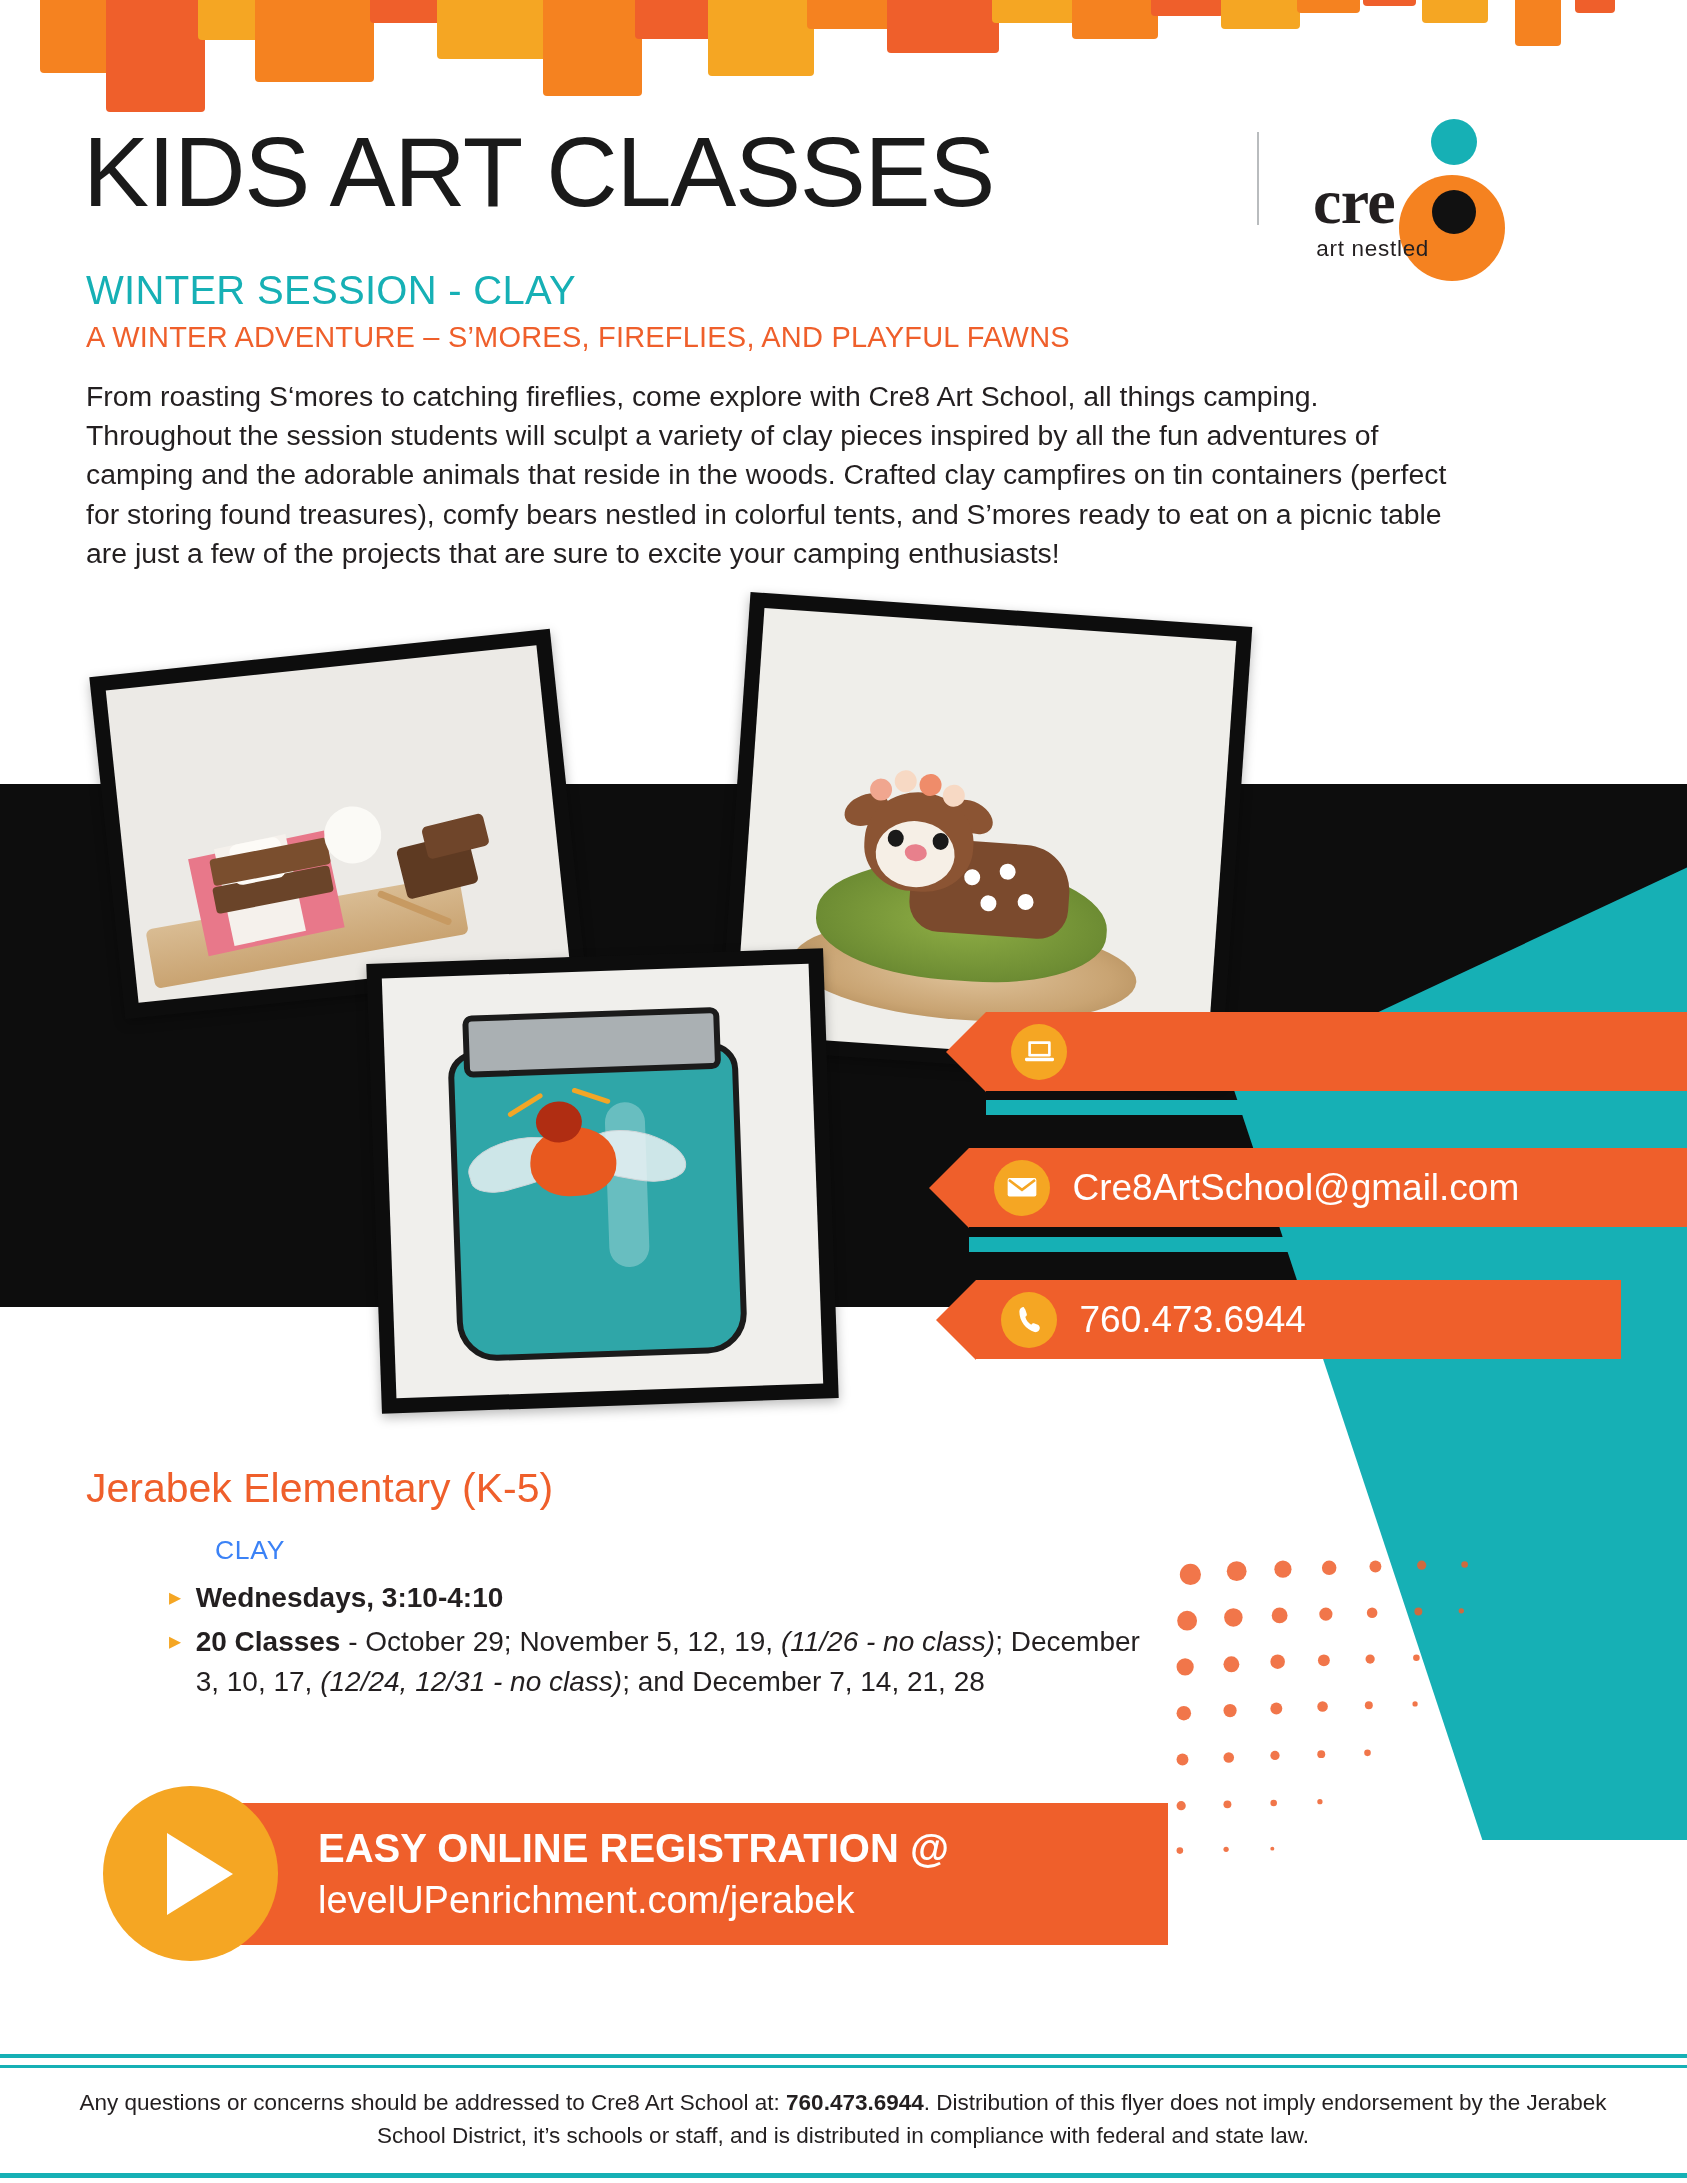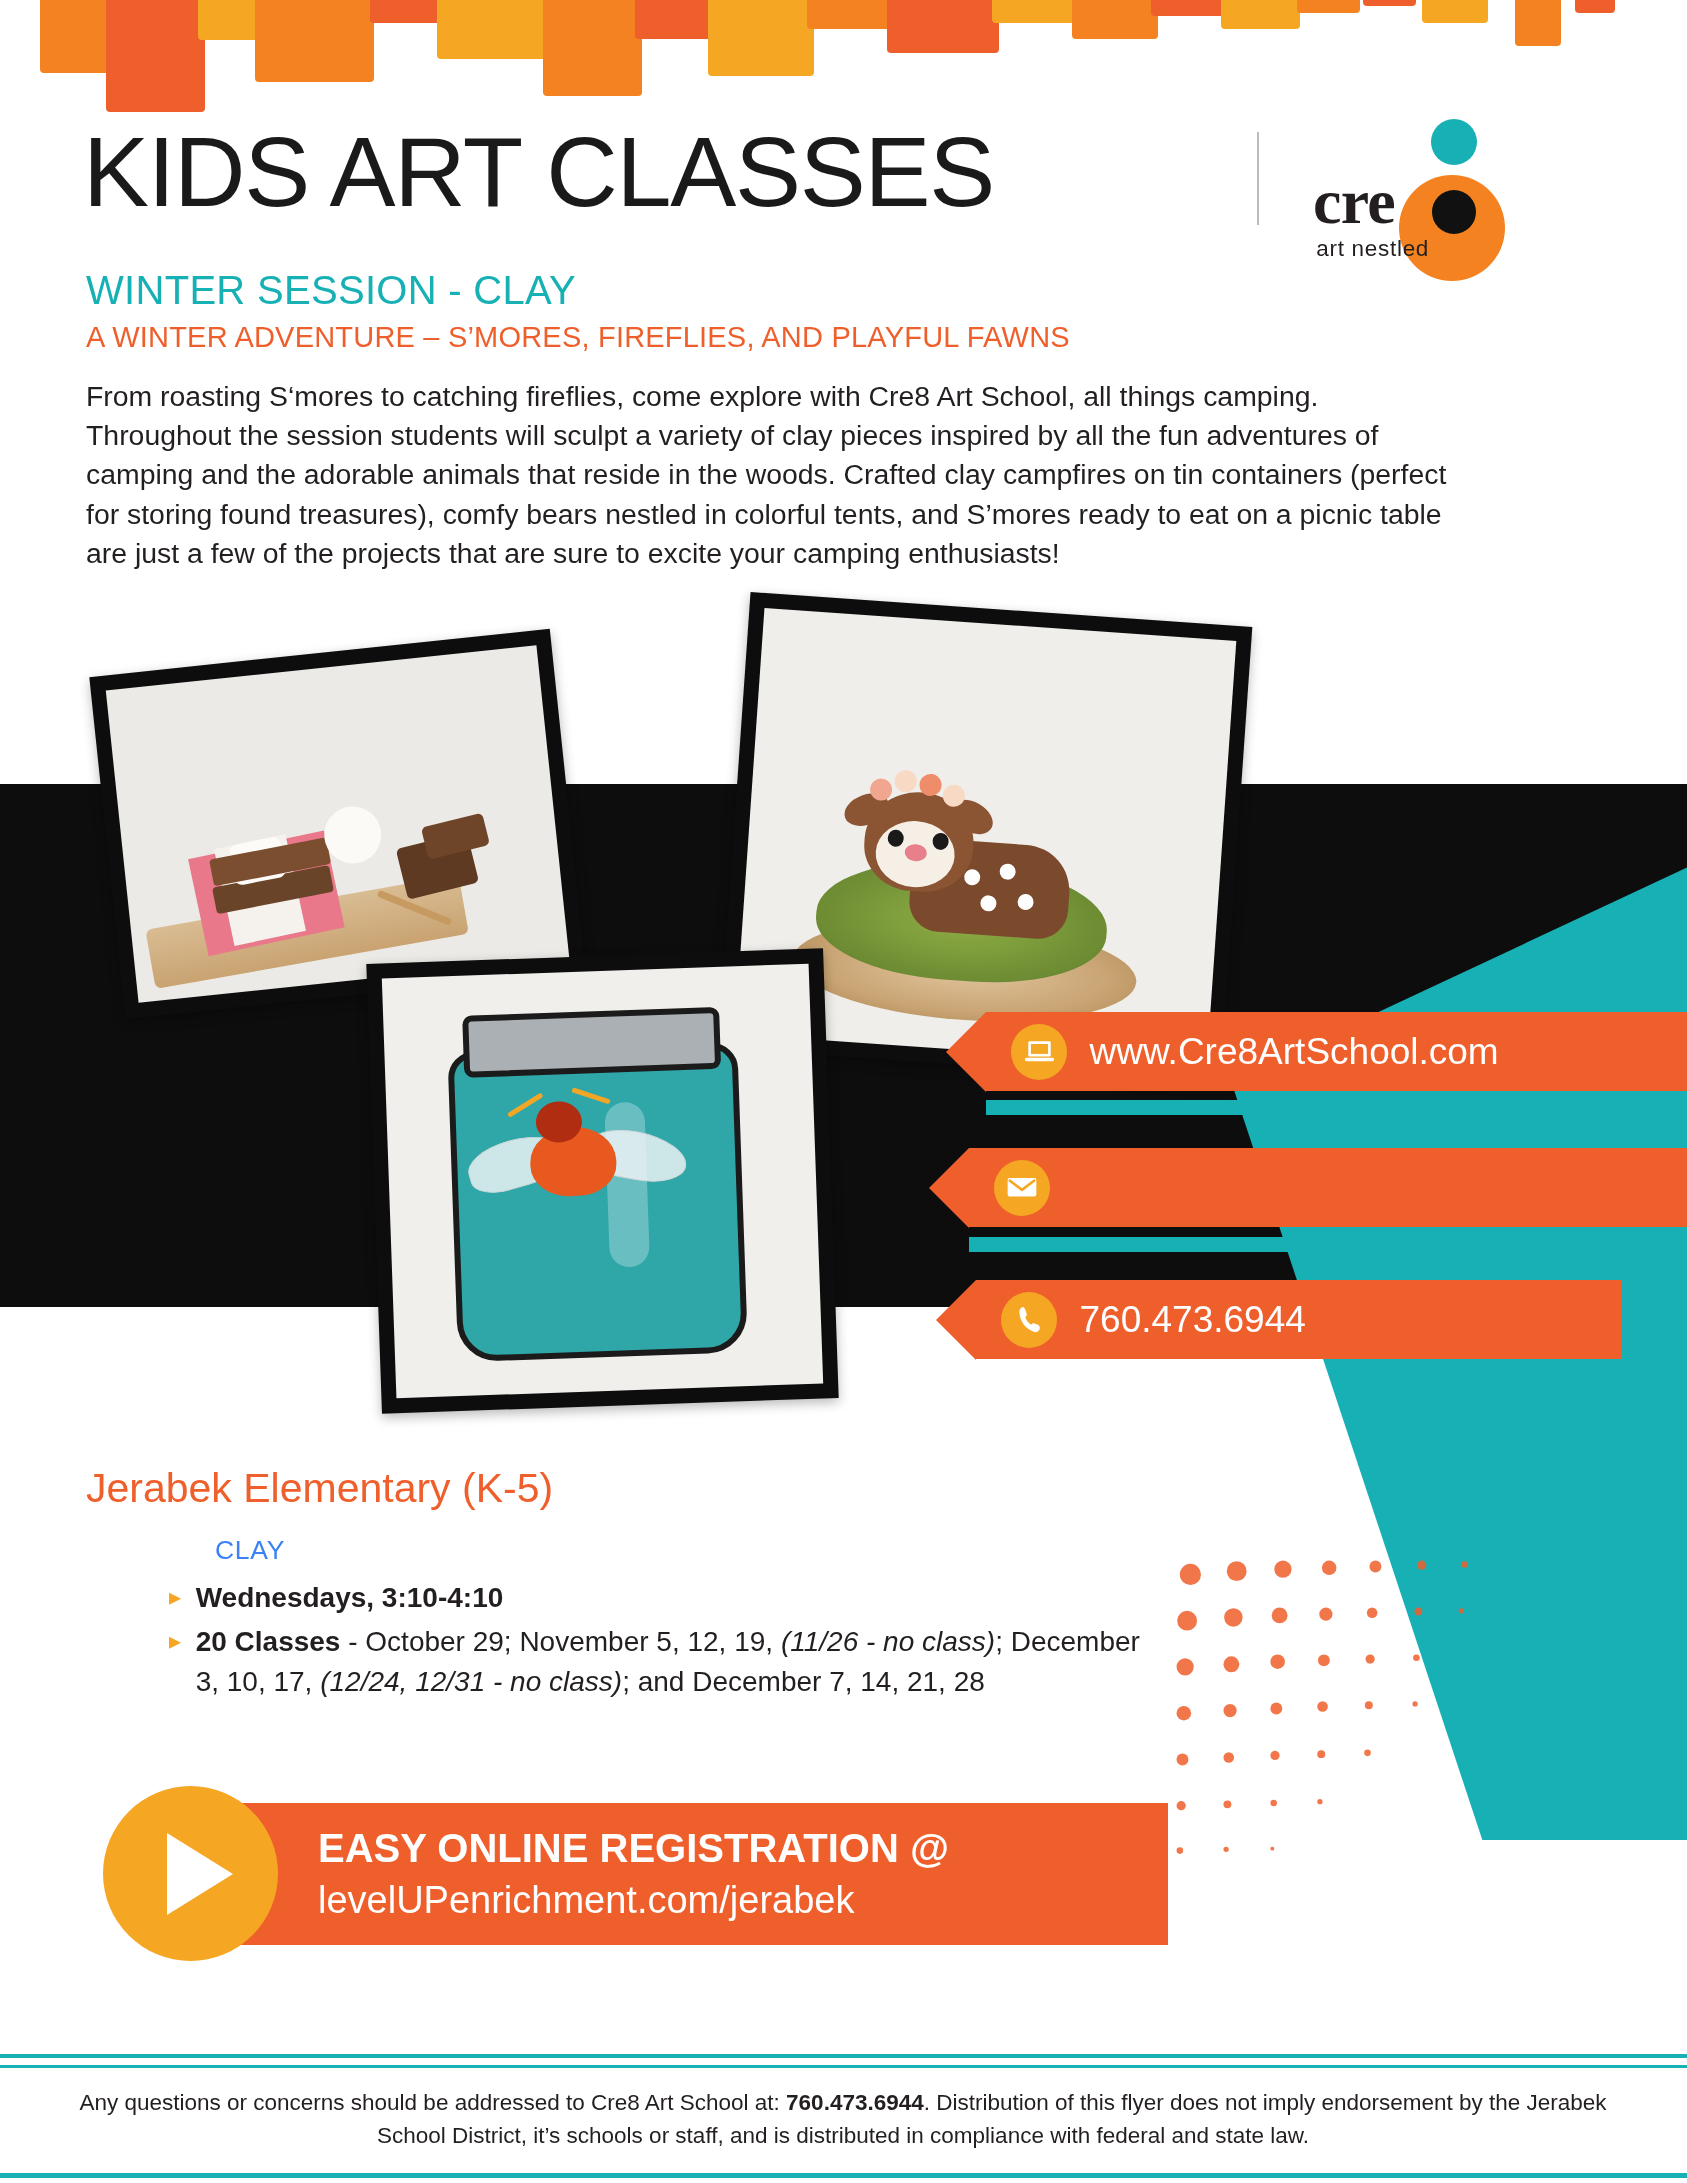--- a/index.html
+++ b/index.html
@@ -553,32 +553,32 @@
 
 <div class="ribbon r1">
   <div class="ribbon-notch"></div>
   <div class="ribbon-icon">
     <svg width="29" height="22.5" viewBox="0 0 44 34">
         <rect x="5" y="2" width="34" height="23" rx="2" fill="#fff"></rect>
         <rect x="9" y="6" width="26" height="15" fill="#f5a623"></rect>
         <rect x="0" y="27" width="44" height="5" rx="2" fill="#fff"></rect>
       </svg>
   </div>
-  <div class="ribbon-text">www.Cre8ArtSchool.com</div>
 </div>
 <div class="teal-strip t1"></div>
 
 <div class="ribbon r2">
   <div class="ribbon-notch"></div>
   <div class="ribbon-icon">
     <svg width="30" height="22.5" viewBox="0 0 46 34">
         <rect x="1" y="3" width="44" height="28" rx="3" fill="#fff"></rect>
         <path d="M3 6 L23 21 L43 6" stroke="#f5a623" stroke-width="4" fill="none"></path>
       </svg>
   </div>
+  <div class="ribbon-text">Cre8ArtSchool@gmail.com</div>
 </div>
 <div class="teal-strip t2"></div>
 
 <div class="ribbon r3">
   <div class="ribbon-notch"></div>
   <div class="ribbon-icon">
     <svg width="26.5" height="29" viewBox="0 0 40 44">
         <path d="M12 3c-4 0-7 3-7 7 0 15 10 27 23 31 4 1 8-2 8-6 0-2-1-4-3-5l-5-2c-2-1-4 0-5 2-4-2-8-7-9-12 2-1 3-3 2-5l-2-6c-1-2-3-4-2-4z" fill="#fff"></path>
       </svg>
   </div>

